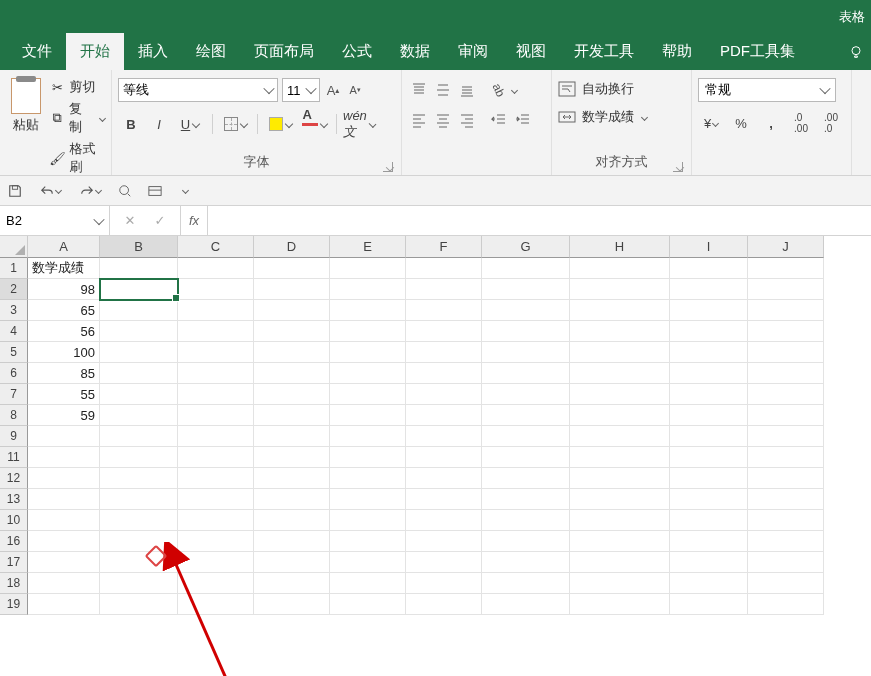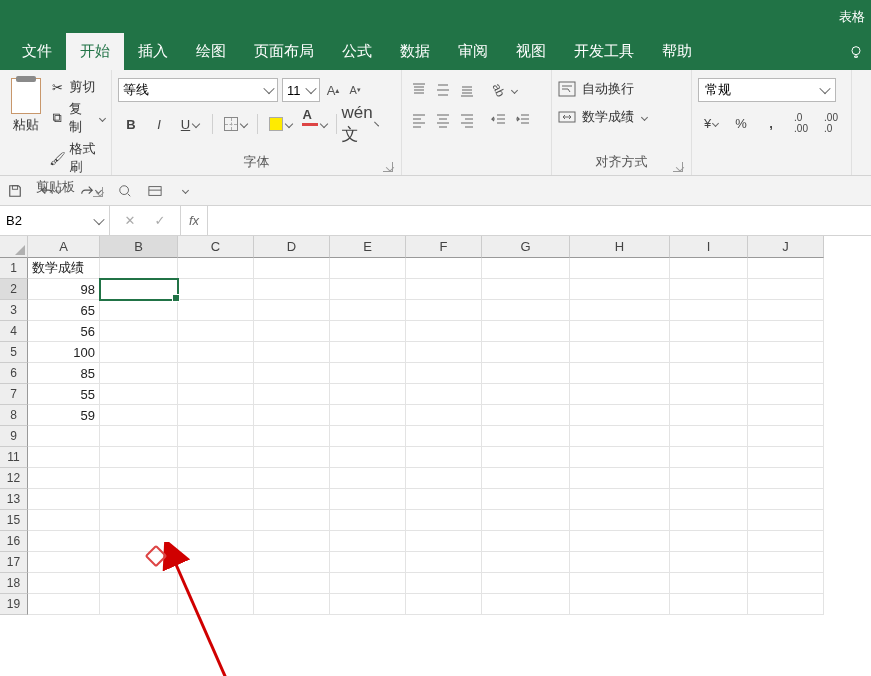--- a/index.html
+++ b/index.html
@@ -121,20 +121,21 @@
   <div class="tab active">开始</div>
   <div class="tab">插入</div>
   <div class="tab">绘图</div>
   <div class="tab">页面布局</div>
   <div class="tab">公式</div>
   <div class="tab">数据</div>
   <div class="tab">审阅</div>
   <div class="tab">视图</div>
   <div class="tab">开发工具</div>
   <div class="tab">帮助</div>
+  <div class="tab">PDF工具集</div>
   <div class="lightbulb">
     <svg viewBox="0 0 24 24" fill="none">
         <circle cx="12" cy="10" r="6" stroke="#fff" stroke-width="1.5"></circle>
         <path d="M10 18h4v2h-4z" stroke="#fff" stroke-width="1.5"></path>
       </svg>
   </div>
 </div>
 
 <div class="ribbon">
 
@@ -153,24 +154,20 @@
           <span class="ic">⧉</span>
           <span>复制</span>
           <span class="mini-arrow" style="width:5px;height:5px;border-left:1px solid #666;border-bottom:1px solid #666;transform:rotate(-45deg);margin-left:2px;"></span>
         </div>
         <div class="clip-btn">
           <span class="ic">🖌</span>
           <span>格式刷</span>
         </div>
       </div>
     </div>
-    <div class="group-label">
-        <span>剪贴板</span>
-        <span class="launcher"></span>
-      </div>
   </div>
 
   <div class="group font-group">
     <div class="group-content" style="flex-direction:column;align-items:flex-start;">
       <div class="font-row1">
         <div class="font-select font-name">
           <span>等线</span>
           <span class="drop-arrow"></span>
         </div>
         <div class="font-select font-size">
@@ -200,21 +197,21 @@
         <div class="fmt-btn with-arrow">
             <span class="fill-sw"></span>
             <span class="mini-arrow"></span>
           </div>
         <div class="fmt-btn with-arrow">
             <span class="font-sw"></span>
             <span class="mini-arrow"></span>
           </div>
         <div class="divider"></div>
         <div class="fmt-btn with-arrow">
-            <span style="font-size:17px;">wén<br>文</span>
+            <span style="font-size:13px;font-style:italic;">wén<br>文</span>
             <span class="mini-arrow"></span>
           </div>
       </div>
     </div>
     <div class="group-label">
         <span>字体</span>
         <span class="launcher"></span>
       </div>
   </div>
 
@@ -541,21 +538,21 @@
         <div class="cell" style="width: 76px;"></div>
         <div class="cell" style="width: 76px;"></div>
         <div class="cell" style="width: 76px;"></div>
         <div class="cell" style="width: 76px;"></div>
         <div class="cell" style="width: 88px;"></div>
         <div class="cell" style="width: 100px;"></div>
         <div class="cell" style="width: 78px;"></div>
         <div class="cell" style="width: 76px;"></div>
       </div>
       <div class="data-row">
-        <div class="row-h">15</div>
+        <div class="row-h">10</div>
         <div class="cell" style="width: 72px;"></div>
         <div class="cell" style="width: 78px;"></div>
         <div class="cell" style="width: 76px;"></div>
         <div class="cell" style="width: 76px;"></div>
         <div class="cell" style="width: 76px;"></div>
         <div class="cell" style="width: 76px;"></div>
         <div class="cell" style="width: 88px;"></div>
         <div class="cell" style="width: 100px;"></div>
         <div class="cell" style="width: 78px;"></div>
         <div class="cell" style="width: 76px;"></div>

